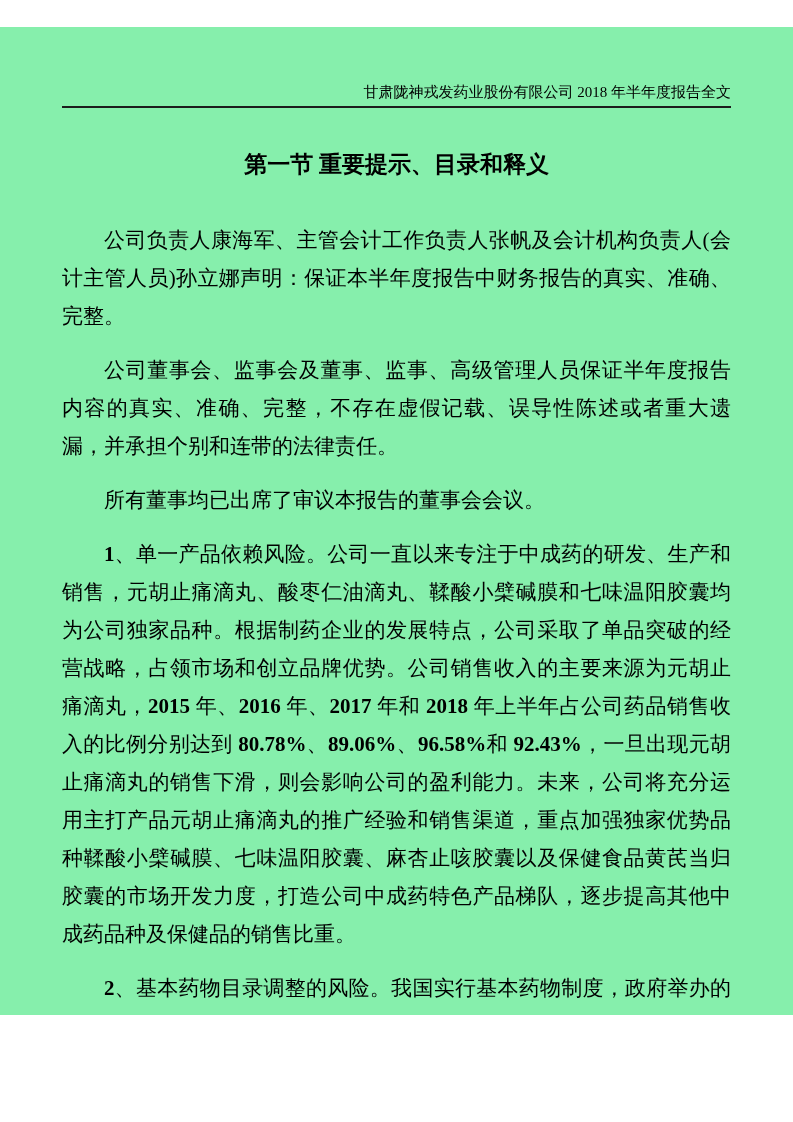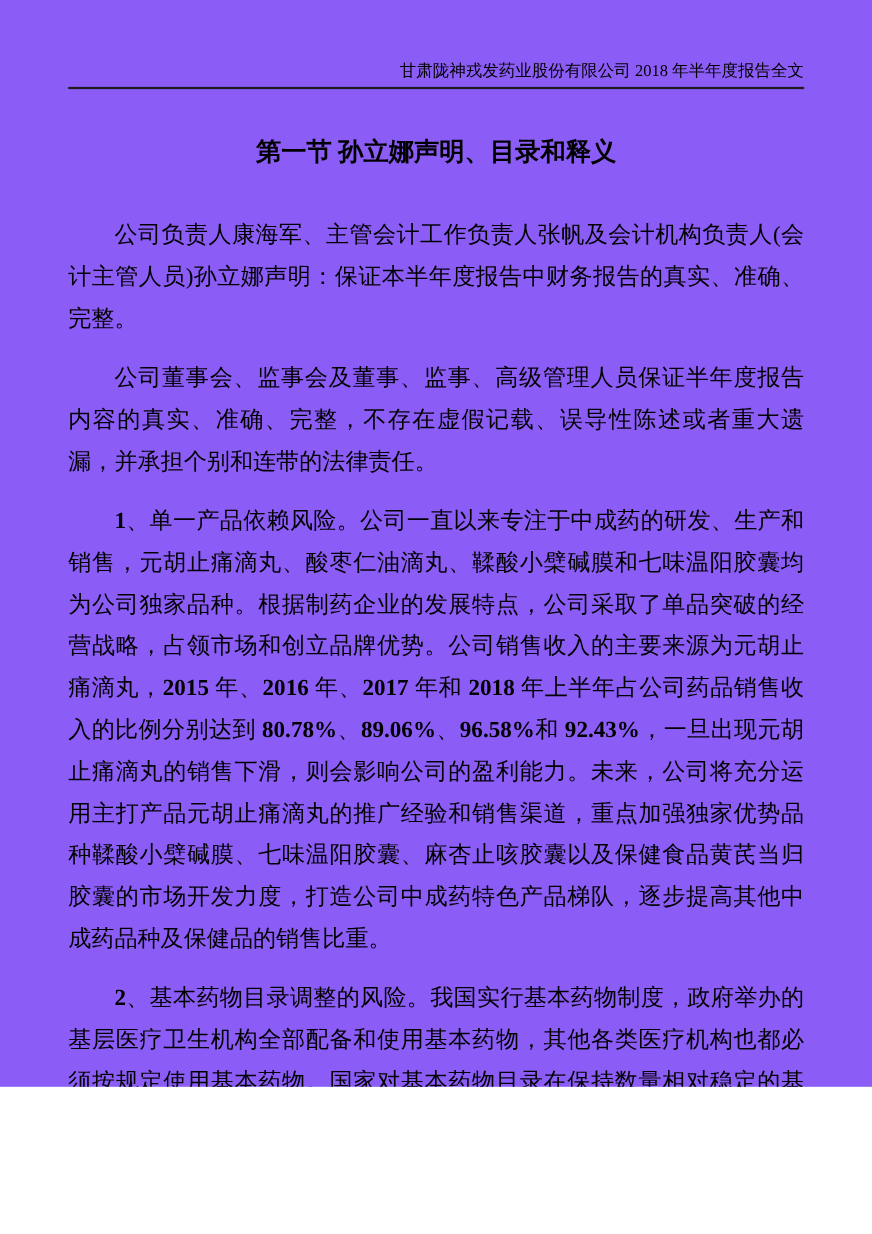--- a/index.html
+++ b/index.html
@@ -10,22 +10,23 @@
   body {
     width: 793px;
     height: 1122px;
     font-family: "Liberation Serif", "DejaVu Serif", serif;
     color: #000000;
   }
   .page {
     position: relative;
     width: 793px;
     height: 988px;
-    background: #8b5cf6;
+    background: #86efac;
     overflow: hidden;
+    margin-top: 27px;
   }
   .page-header {
     margin: 0 62px;
     padding-top: 57px;
     padding-bottom: 5px;
     text-align: right;
     font-size: 15px;
     line-height: 17px;
     white-space: nowrap;
   }
@@ -66,24 +67,25 @@
 <body>
 
 <div class="page">
 
   <header class="page-header">
     <span>甘肃陇神戎发药业股份有限公司 2018 年半年度报告全文</span>
   </header>
 
   <div class="header-rule"></div>
 
-  <h1 class="page-title">第一节 孙立娜声明、目录和释义</h1>
+  <h1 class="page-title">第一节 重要提示、目录和释义</h1>
 
   <main class="body-text" id="paragraphs">
       <p>公司负责人康海军、主管会计工作负责人张帆及会计机构负责人(会计主管人员)孙立娜声明：保证本半年度报告中财务报告的真实、准确、完整。</p>
       <p>公司董事会、监事会及董事、监事、高级管理人员保证半年度报告内容的真实、准确、完整，不存在虚假记载、误导性陈述或者重大遗漏，并承担个别和连带的法律责任。</p>
+      <p>所有董事均已出席了审议本报告的董事会会议。</p>
       <p><span class="num">1</span>、单一产品依赖风险。公司一直以来专注于中成药的研发、生产和销售，元胡止痛滴丸、酸枣仁油滴丸、鞣酸小檗碱膜和七味温阳胶囊均为公司独家品种。根据制药企业的发展特点，公司采取了单品突破的经营战略，占领市场和创立品牌优势。公司销售收入的主要来源为元胡止痛滴丸，<span class="num">2015</span> 年、<span class="num">2016</span> 年、<span class="num">2017</span> 年和 <span class="num">2018</span> 年上半年占公司药品销售收入的比例分别达到 <span class="num">80.78%</span>、<span class="num">89.06%</span>、<span class="num">96.58%</span>和 <span class="num">92.43%</span>，一旦出现元胡止痛滴丸的销售下滑，则会影响公司的盈利能力。未来，公司将充分运用主打产品元胡止痛滴丸的推广经验和销售渠道，重点加强独家优势品种鞣酸小檗碱膜、七味温阳胶囊、麻杏止咳胶囊以及保健食品黄芪当归胶囊的市场开发力度，打造公司中成药特色产品梯队，逐步提高其他中成药品种及保健品的销售比重。</p>
       <p><span class="num">2</span>、基本药物目录调整的风险。我国实行基本药物制度，政府举办的基层医疗卫生机构全部配备和使用基本药物，其他各类医疗机构也都必须按规定使用基本药物。国家对基本药物目录在保持数量相对稳定的基础上，实行动态管理，</p>
     </main>
 
   <div class="page-number">2</div>
 
 </div>
 
 </body></html>

